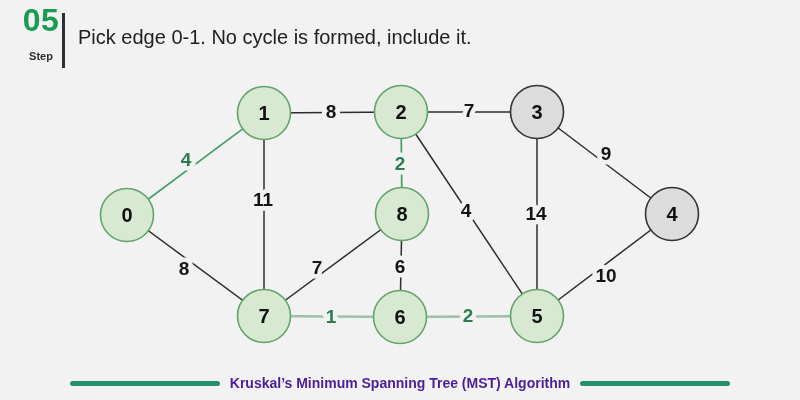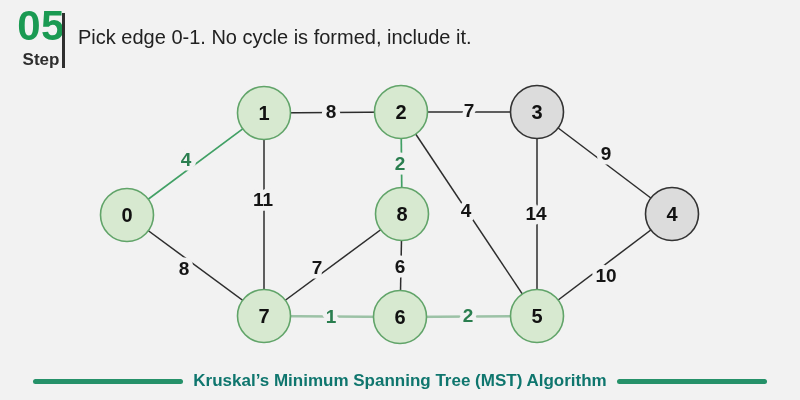--- a/index.html
+++ b/index.html
@@ -4,26 +4,26 @@
 <style>
   html,body{margin:0;padding:0;}
   body{
     width:800px;height:400px;position:relative;overflow:hidden;
     background:#f2f2f2;
     font-family:"Liberation Sans","DejaVu Sans",sans-serif;
   }
   
   .step-num{
     position:absolute;left:13px;top:4px;width:56px;
-    font-size:42px;font-weight:800;letter-spacing:.5px;
+    font-size:32px;font-weight:800;letter-spacing:.5px;
     text-align:center;line-height:1.05;
   }
   .step-word{
     position:absolute;left:13px;top:50px;width:56px;
-    font-size:17px;font-weight:700;color:#2e2e2e;text-align:center;
+    font-size:11px;font-weight:700;color:#2e2e2e;text-align:center;
   }
   .divider{
     position:absolute;left:62px;top:13px;width:3px;height:55px;background:#2f2f2f;
   }
   .instruction{
     position:absolute;left:78px;top:26px;
     font-size:20px;color:#212121;
   }
   
   #graph{position:absolute;left:0;top:0;}
@@ -42,21 +42,21 @@
   .node-circle.plain{fill:#dcdcdc;stroke:#333333;}
   .node-label{
     font-size:20px;font-weight:700;fill:#111;text-anchor:middle;
   }
   
   .footer{
     position:absolute;left:0;bottom:9px;width:100%;
     display:flex;align-items:center;justify-content:center;gap:10px;
   }
   .footer-line{width:150px;height:5px;border-radius:3px;}
-  .footer-title{font-size:17px;font-weight:700;color:#0f766e;white-space:nowrap;}
+  .footer-title{font-size:14px;font-weight:700;color:#4c1d95;white-space:nowrap;}
 </style>
 </head>
 <body>
 
 <div class="step-num" style="color: rgb(26, 154, 82);">05</div>
 <div class="step-word">Step</div>
 <div class="divider"></div>
 <div class="instruction">Pick edge 0-1. No cycle is formed, include it.</div>
 
 <svg id="graph" width="800" height="400" viewBox="0 0 800 400" xmlns="http://www.w3.org/2000/svg">

